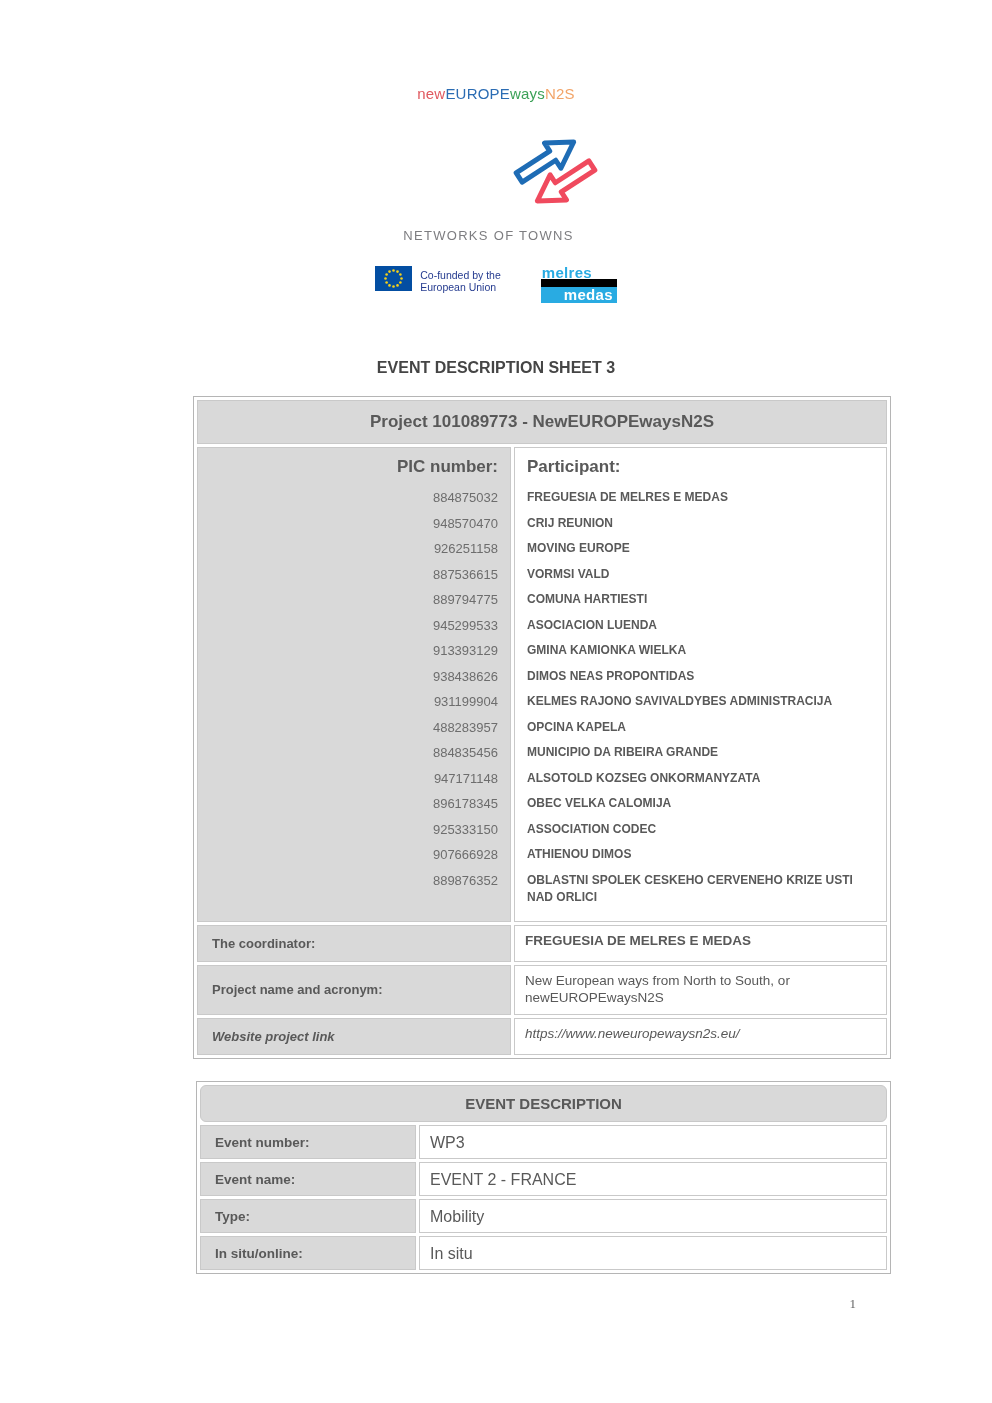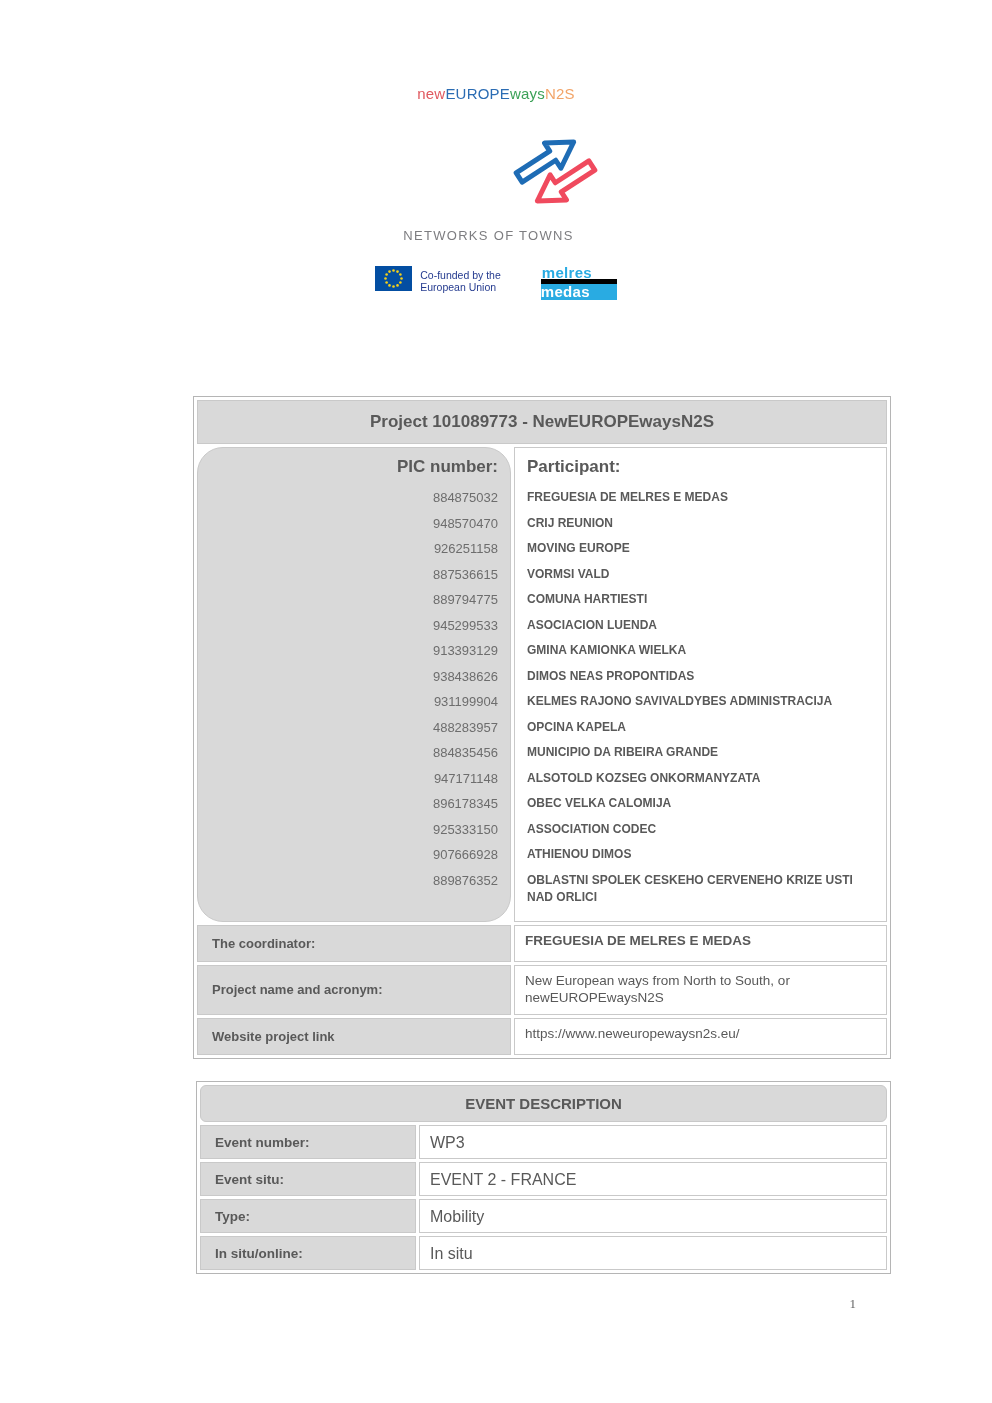--- a/index.html
+++ b/index.html
@@ -57,29 +57,30 @@
     font-size: 10.5px;
     line-height: 12px;
   }
   .melres-badge { width: 76px; margin-left: 8px; }
   .melres-top {
     color: #29abe2;
     font-weight: bold;
     font-size: 15px;
     line-height: 13px;
     padding-left: 1px;
-    border-bottom: 5px solid #000000;
+    border-bottom: 8px solid #000000;
     letter-spacing: 0.3px;
   }
   .melres-bottom {
     background: #29abe2;
     color: #ffffff;
     font-weight: bold;
     font-size: 15px;
     line-height: 16px;
+    text-align: right;
     padding-right: 4px;
     letter-spacing: 0.3px;
   }
 
   
   .sheet-title {
     position: absolute;
     top: 351px; left: 0; right: 0;
     text-align: center;
     font-weight: bold;
@@ -106,21 +107,21 @@
     position: absolute;
     left: 145px; top: 388px;
     width: 698px;
   }
   .project-table .tbl-header {
     text-align: center;
     font-weight: bold;
     font-size: 17px;
     padding: 11px 6px;
   }
-  .project-table td.pic-col { width: 314px; border-radius: 26px; }
+  .project-table td.pic-col { width: 314px; }
   .col-header {
     font-weight: bold;
     font-size: 17px;
     padding: 9px 12px 5px 12px;
   }
   .pic-col .col-header { text-align: right; }
   .pic-list { padding: 3px 12px 10px 12px; text-align: right; }
   .pic-item {
     font-size: 13px;
     line-height: 25.5px;
@@ -137,21 +138,21 @@
   .label-cell {
     font-weight: bold;
     font-size: 13px;
     padding: 8px 14px;
     vertical-align: middle !important;
   }
   .value-cell { padding: 6px 10px; font-size: 13.5px; line-height: 17px; }
   .value-cell.bold { font-weight: bold; }
   .row-coordinator td { height: 37px; }
   .row-acronym td { height: 50px; }
-  .row-website td { height: 37px; }
+  .row-website td { height: 37px; font-style: italic; }
 
   
   .event-table {
     position: absolute;
     left: 148px; top: 1073px;
     width: 695px;
   }
   .event-table .tbl-header {
     text-align: center;
     font-weight: bold;
@@ -218,20 +219,21 @@
         <div>Co-funded by the</div>
         <div>European Union</div>
       </span>
     </div>
     <div class="melres-badge">
       <div class="melres-top">melres</div>
       <div class="melres-bottom">medas</div>
     </div>
   </div>
 
+  <div class="sheet-title">EVENT DESCRIPTION SHEET 3</div>
 
   <table class="doc project-table">
     <tbody>
         <tr>
       <td class="gray tbl-header" colspan="2">Project 101089773 - NewEUROPEwaysN2S</td>
     </tr>
     <tr>
       <td class="gray pic-col">
         <div class="col-header">PIC number:</div>
         <div class="pic-list">
@@ -293,21 +295,21 @@
   <table class="doc event-table">
     <tbody>
         <tr>
       <td class="gray tbl-header" colspan="2">EVENT DESCRIPTION</td>
     </tr>
     <tr>
       <td class="gray label-cell lbl">Event number:</td>
       <td class="value-cell">WP3</td>
     </tr>
     <tr>
-      <td class="gray label-cell lbl">Event situ:</td>
+      <td class="gray label-cell lbl">Event name:</td>
       <td class="value-cell">EVENT 2 - FRANCE</td>
     </tr>
     <tr>
       <td class="gray label-cell lbl">Type:</td>
       <td class="value-cell">Mobility</td>
     </tr>
     <tr>
       <td class="gray label-cell lbl">In situ/online:</td>
       <td class="value-cell">In situ</td>
     </tr>

